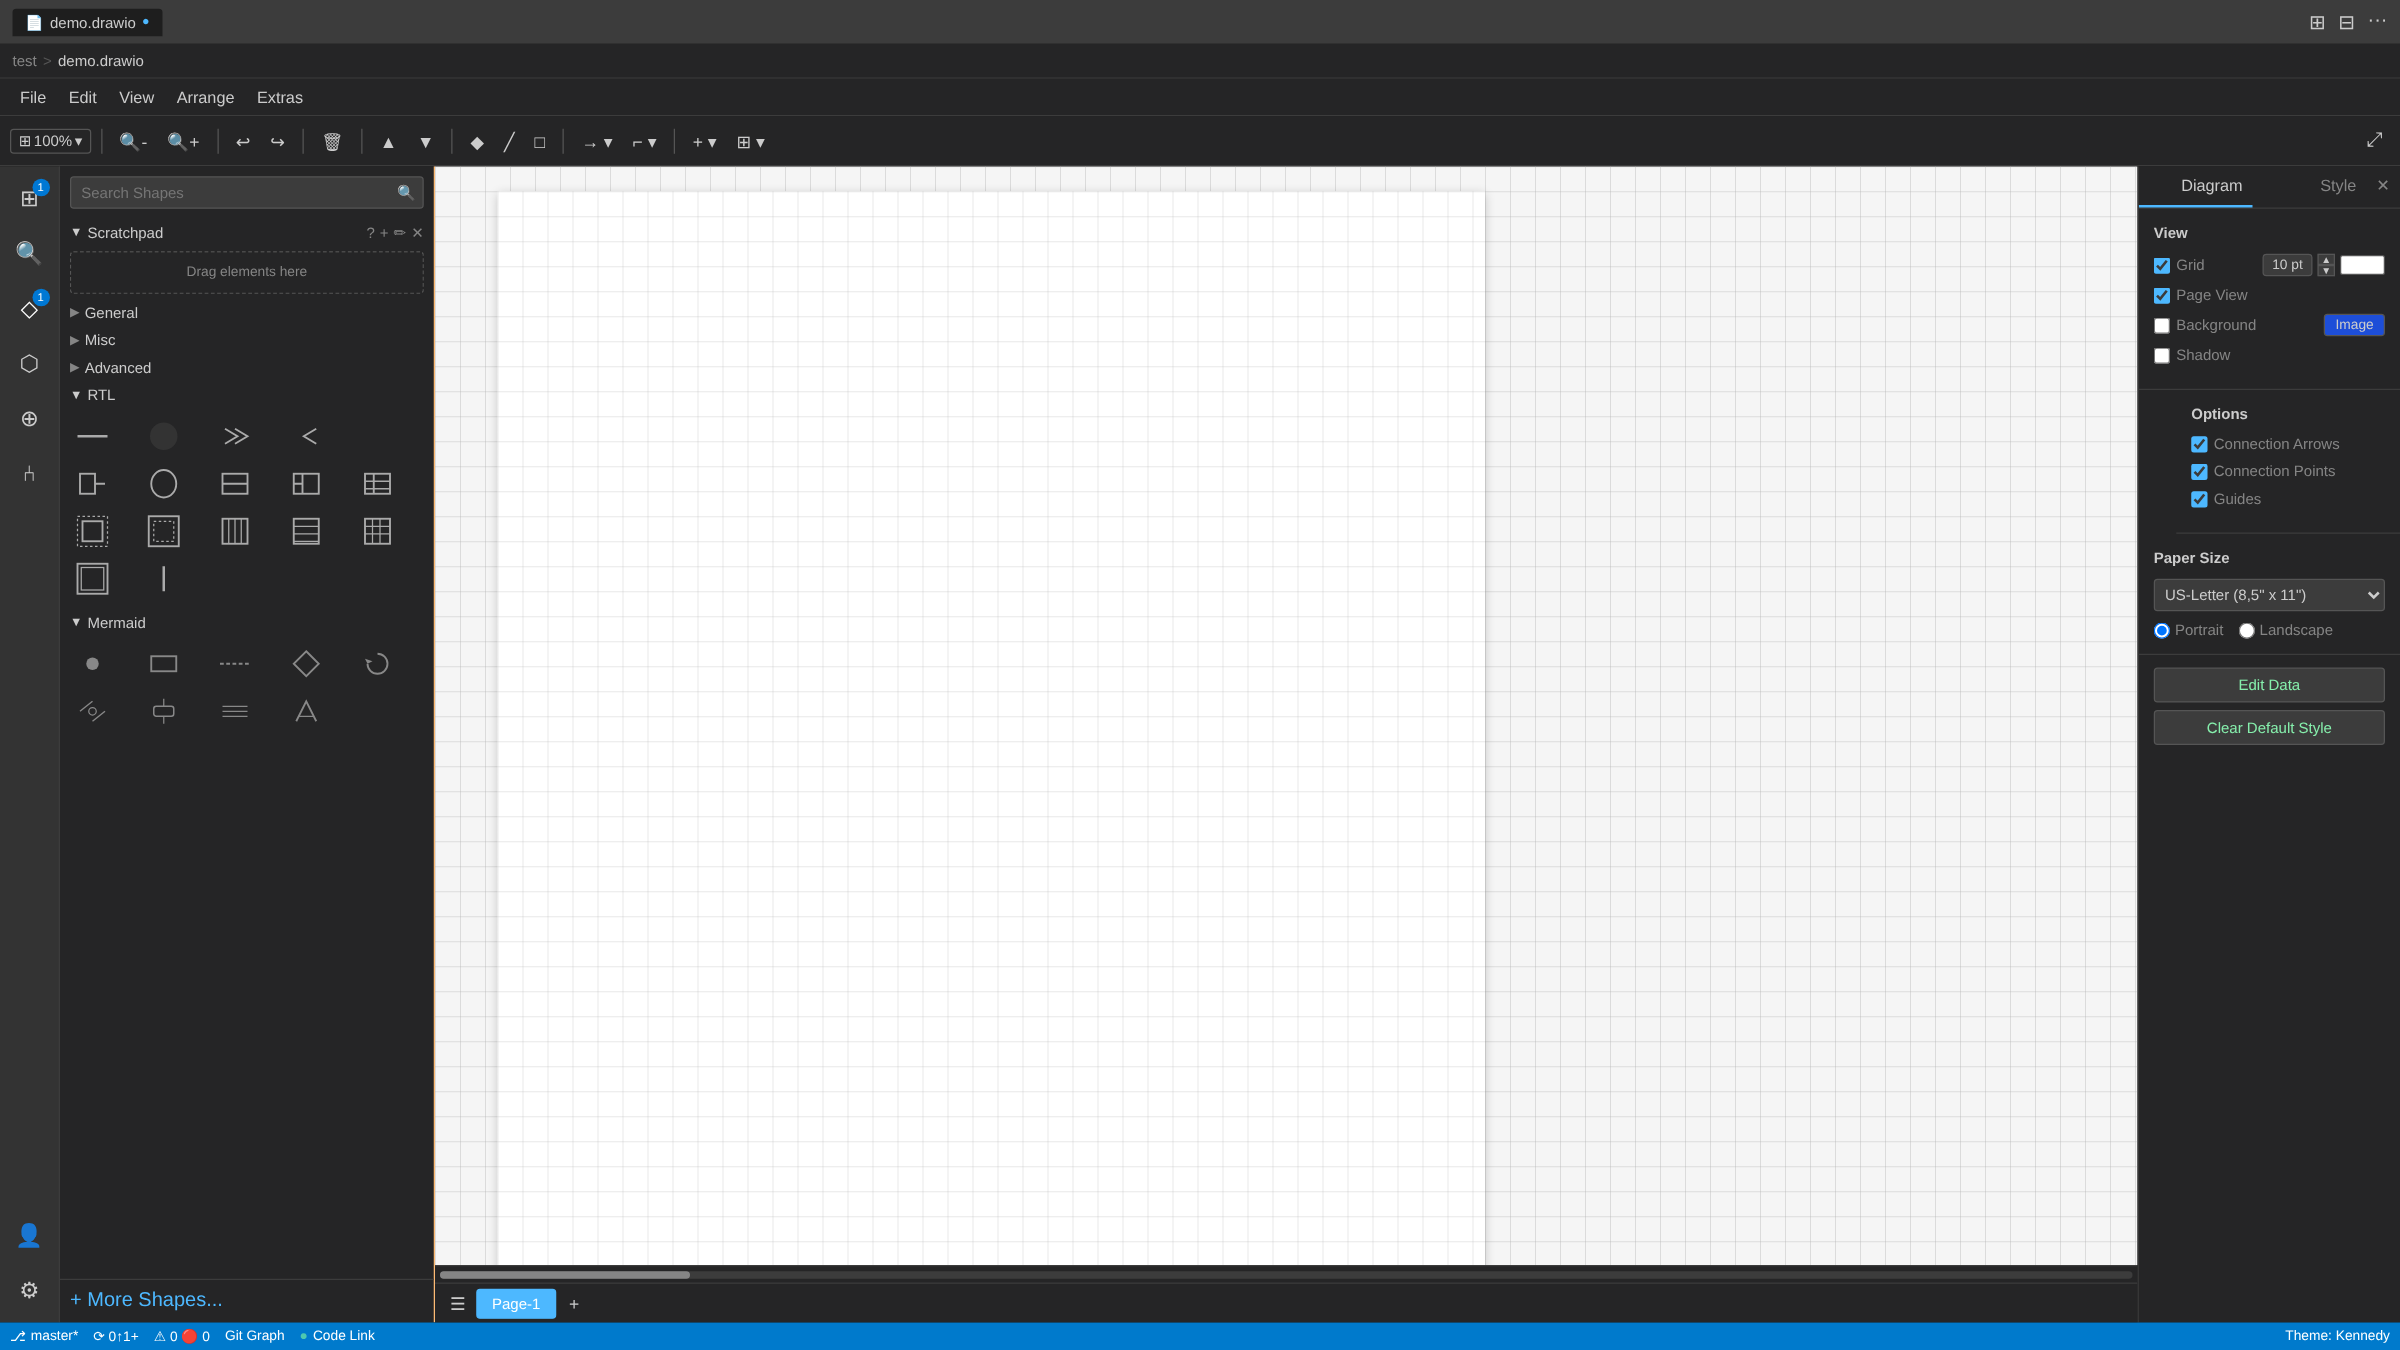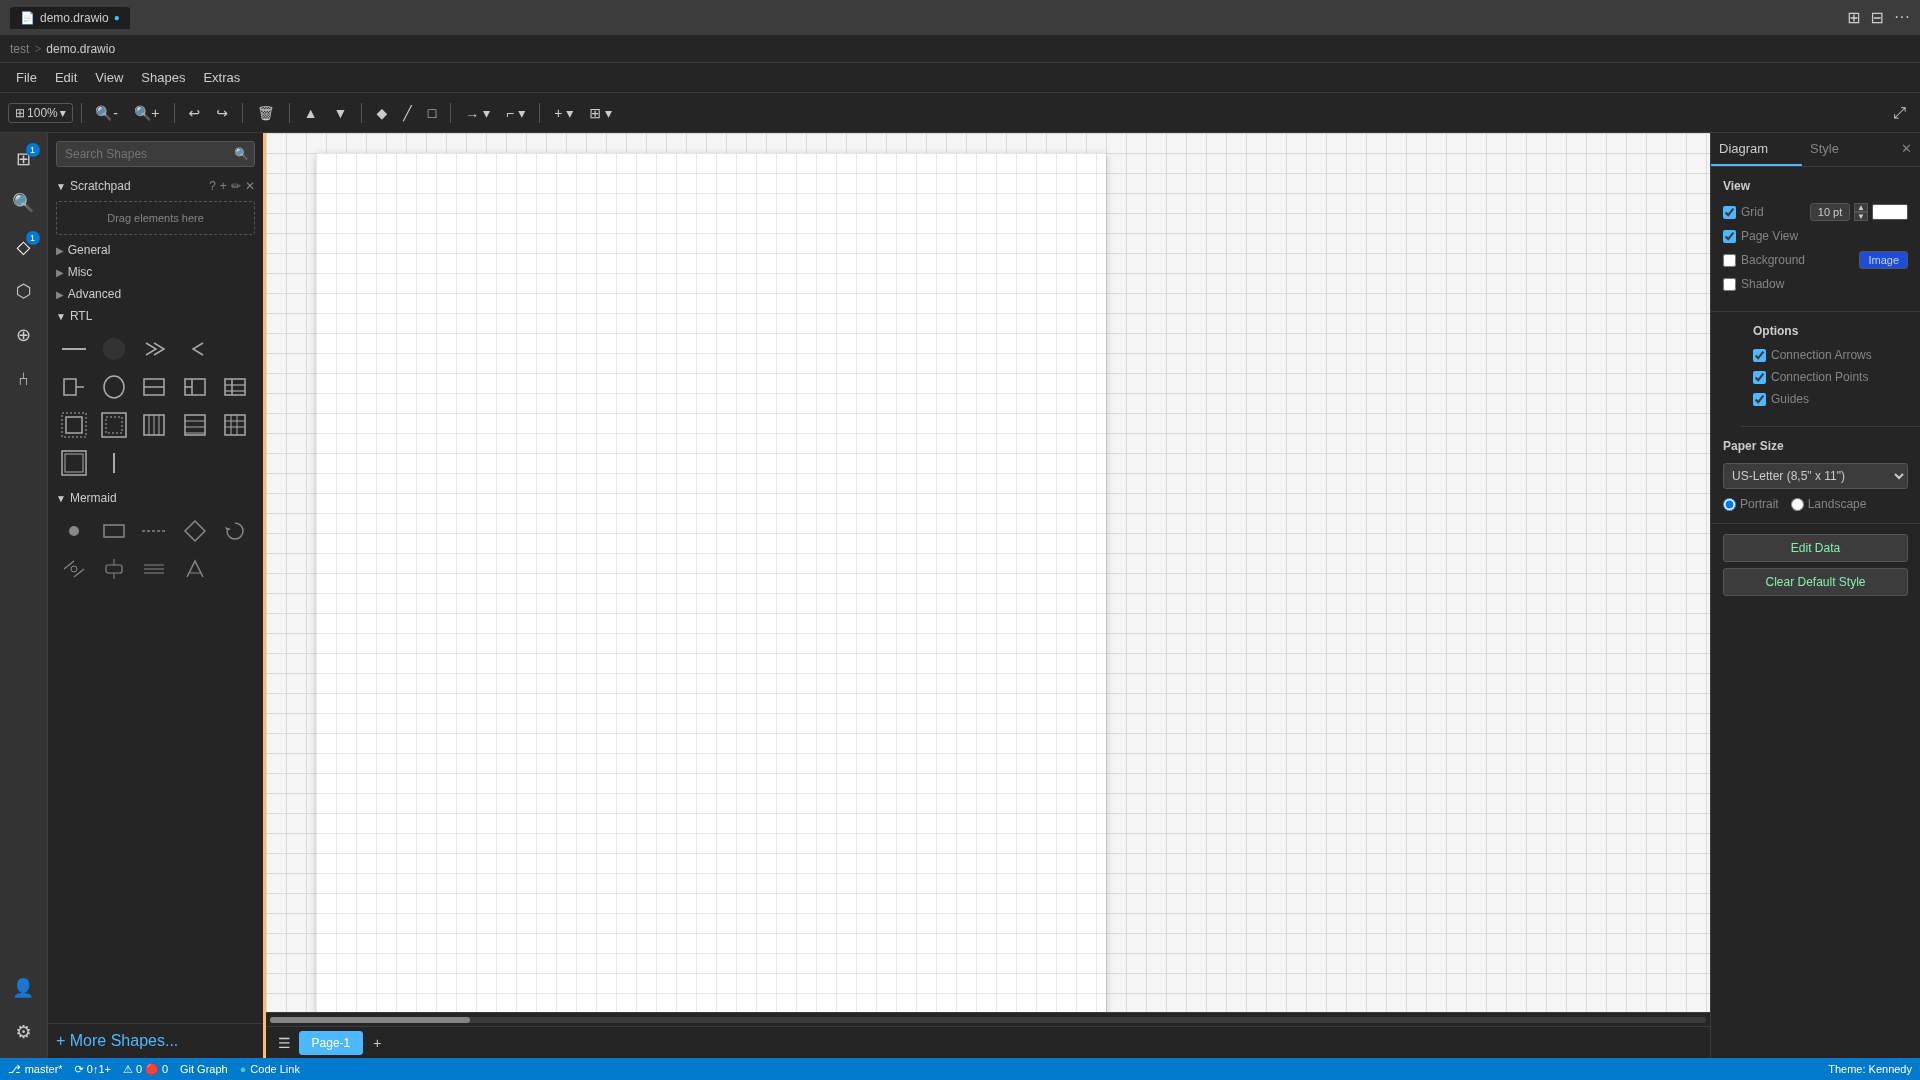--- a/index.html
+++ b/index.html
@@ -31,21 +31,21 @@
     .main-layout { display: flex; flex: 1; overflow: hidden; }
 
     
     .activity-bar { width: 48px; background: #333; display: flex; flex-direction: column; align-items: center; padding: 8px 0; gap: 8px; flex-shrink: 0; border-right: 1px solid #3c3c3c; }
     .activity-btn { width: 36px; height: 36px; display: flex; align-items: center; justify-content: center; border-radius: 5px; cursor: pointer; color: #ccc; font-size: 18px; position: relative; }
     .activity-btn.active { color: #fff; }
     .badge { position: absolute; top: 2px; right: 2px; background: #0078d4; color: white; border-radius: 50%; width: 14px; height: 14px; font-size: 9px; display: flex; align-items: center; justify-content: center; }
     .activity-bottom { margin-top: auto; display: flex; flex-direction: column; gap: 8px; align-items: center; }
 
     
-    .sidebar { width: 218px; background: #252526; border-right: 3px solid #fdba74; display: flex; flex-direction: column; flex-shrink: 0; overflow: hidden; }
+    .sidebar { width: 300px; background: #252526; border-right: 1px solid #fdba74; display: flex; flex-direction: column; flex-shrink: 0; overflow: hidden; }
     .search-box { margin: 8px; position: relative; }
     .search-box input { width: 100%; padding: 5px 28px 5px 8px; background: #3c3c3c; border: 1px solid #555; border-radius: 3px; color: #ccc; font-size: 12px; outline: none; }
     .search-box .search-icon { position: absolute; right: 6px; top: 50%; transform: translateY(-50%); color: #858585; font-size: 12px; }
     .sidebar-content { flex: 1; overflow-y: auto; }
     .sidebar-content::-webkit-scrollbar { width: 4px; }
     .sidebar-content::-webkit-scrollbar-thumb { background: #555; }
 
     
     .section-header { display: flex; align-items: center; padding: 4px 8px; cursor: pointer; color: #ccc; font-size: 12px; gap: 4px; }
     .section-header .arrow { font-size: 10px; }
@@ -88,21 +88,21 @@
     
     .status-bar { height: 22px; background: #007acc; display: flex; align-items: center; padding: 0 8px; gap: 12px; flex-shrink: 0; }
     .status-item { display: flex; align-items: center; gap: 4px; color: white; font-size: 11px; cursor: pointer; }
     .status-right { margin-left: auto; display: flex; gap: 12px; }
 
     
     .right-panel { width: 210px; background: #252526; border-left: 1px solid #3c3c3c; display: flex; flex-direction: column; flex-shrink: 0; overflow-y: auto; }
     .right-panel::-webkit-scrollbar { width: 4px; }
     .right-panel::-webkit-scrollbar-thumb { background: #555; }
     .panel-tabs { display: flex; border-bottom: 1px solid #3c3c3c; }
-    .panel-tab { flex: 1; padding: 8px; text-align: left; cursor: pointer; color: #858585; font-size: 13px; border-bottom: 2px solid transparent; }
+    .panel-tab { flex: 1; padding: 8px; text-align: right; cursor: pointer; color: #858585; font-size: 13px; border-bottom: 2px solid transparent; }
     .panel-tab.active { color: #ccc; border-bottom-color: #4db8ff; }
     .panel-close { padding: 8px; color: #858585; cursor: pointer; }
     .panel-section { padding: 12px; border-bottom: 1px solid #3c3c3c; }
     .panel-section-title { font-size: 12px; color: #ccc; margin-bottom: 10px; font-weight: 600; }
     .panel-row { display: flex; align-items: center; gap: 8px; margin-bottom: 8px; }
     .panel-row label { font-size: 12px; color: #858585; display: flex; align-items: center; gap: 5px; cursor: pointer; }
     .panel-row input[type=checkbox] { accent-color: #4db8ff; }
     .grid-input { display: flex; align-items: center; gap: 4px; margin-left: auto; }
     .grid-input input[type=text] { width: 40px; padding: 2px 4px; background: #3c3c3c; border: 1px solid #555; border-radius: 3px; color: #ccc; font-size: 12px; text-align: center; }
     .grid-stepper { display: flex; flex-direction: column; }
@@ -141,21 +141,21 @@
 <div class="breadcrumb-bar">
   <span>test</span>
   <span class="sep">&gt;</span>
   <span class="current">demo.drawio</span>
 </div>
 
 <div class="menu-bar">
   <div class="menu-item">File</div>
   <div class="menu-item">Edit</div>
   <div class="menu-item">View</div>
-  <div class="menu-item">Shapes</div>
+  <div class="menu-item">Arrange</div>
   <div class="menu-item">Extras</div>
 </div>
 
 <div class="toolbar">
   <div class="toolbar-zoom">
     <span>⊞</span>
     <span>100%</span>
     <span>▾</span>
   </div>
   <div class="toolbar-sep"></div>

